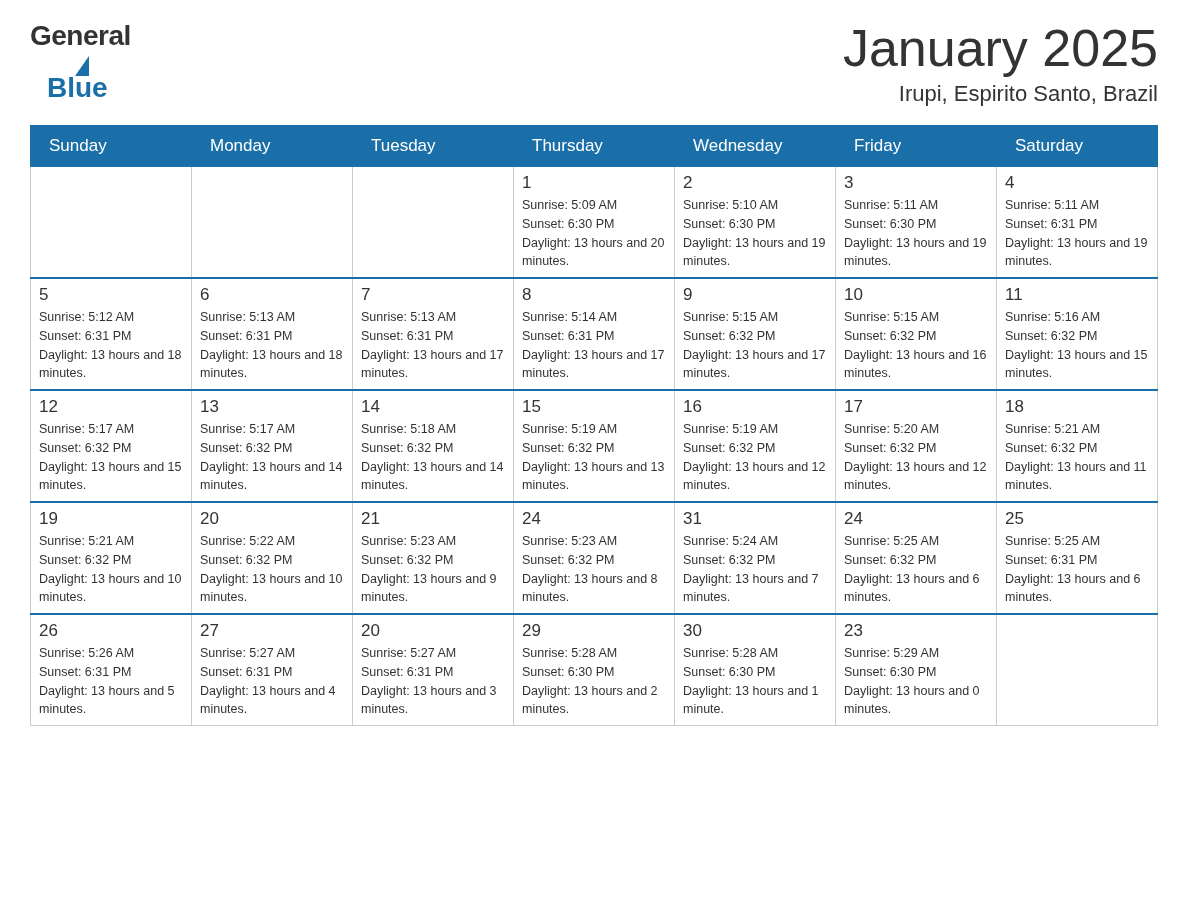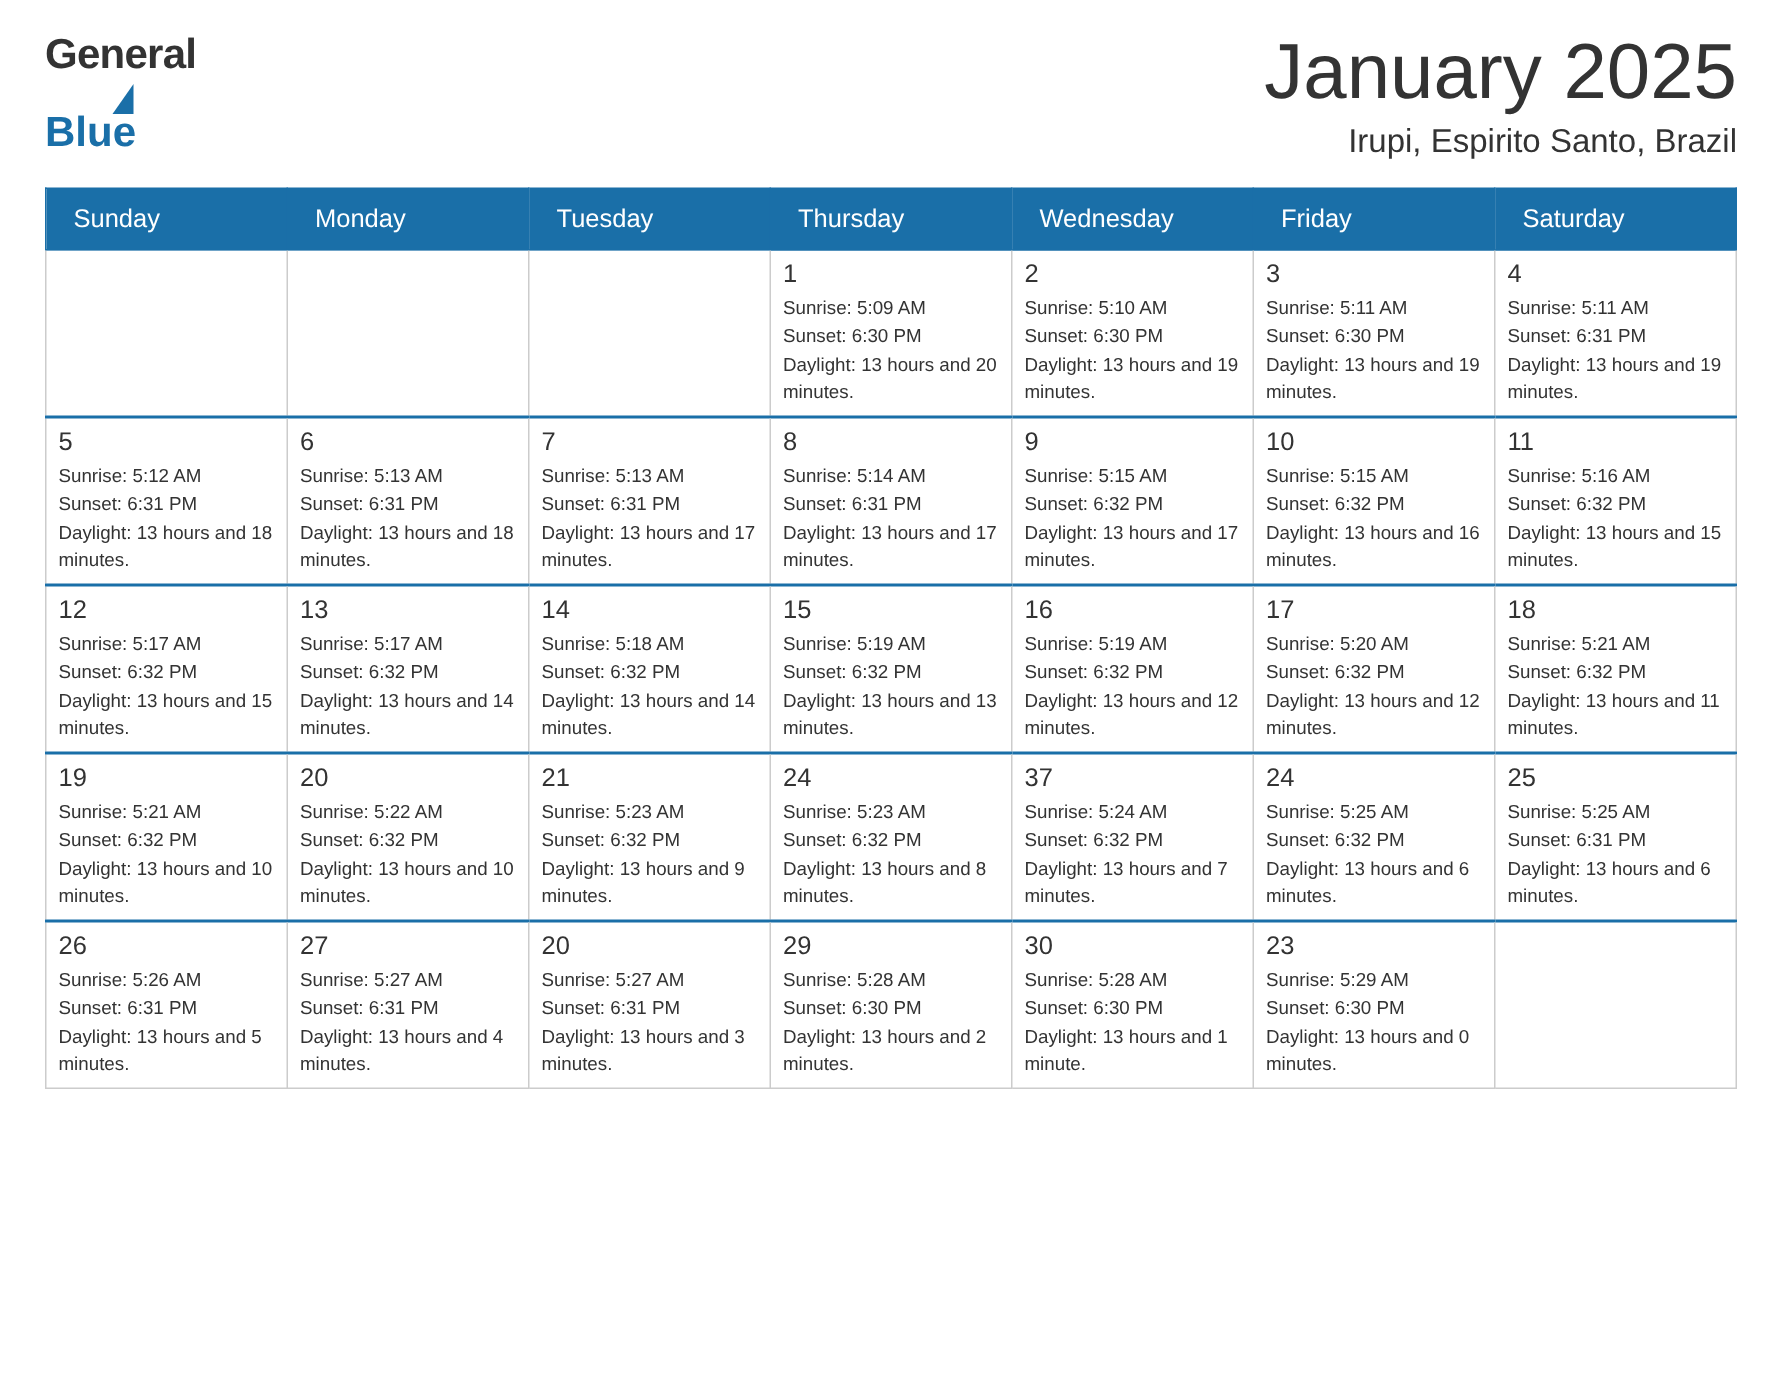--- a/index.html
+++ b/index.html
@@ -105,21 +105,21 @@
   </style>
 </head>
 <body>
 
 <div class="header">
   <div class="logo">
     <div class="logo-top">
       <span class="logo-text-general">General</span>
       <div class="logo-triangle"></div>
     </div>
-    <span class="logo-text-blue" style="margin-top:-4px; margin-left:0;">Blue</span>
+    <span class="logo-text-blue" style="margin-top:-4px; margin-left:17px;">Blue</span>
   </div>
   <div class="title-block">
     <h1>January 2025</h1>
     <h2>Irupi, Espirito Santo, Brazil</h2>
   </div>
 </div>
 
 <table class="calendar">
   <thead>
     <tr>
@@ -225,21 +225,21 @@
         </td>
         <td>
           <span class="day-number">21</span>
           <div class="day-info">Sunrise: 5:23 AM<br>Sunset: 6:32 PM<br>Daylight: 13 hours and 9 minutes.</div>
         </td>
         <td>
           <span class="day-number">24</span>
           <div class="day-info">Sunrise: 5:23 AM<br>Sunset: 6:32 PM<br>Daylight: 13 hours and 8 minutes.</div>
         </td>
         <td>
-          <span class="day-number">37</span>
+          <span class="day-number">31</span>
           <div class="day-info">Sunrise: 5:24 AM<br>Sunset: 6:32 PM<br>Daylight: 13 hours and 7 minutes.</div>
         </td>
         <td>
           <span class="day-number">24</span>
           <div class="day-info">Sunrise: 5:25 AM<br>Sunset: 6:32 PM<br>Daylight: 13 hours and 6 minutes.</div>
         </td>
         <td>
           <span class="day-number">25</span>
           <div class="day-info">Sunrise: 5:25 AM<br>Sunset: 6:31 PM<br>Daylight: 13 hours and 6 minutes.</div>
         </td>

